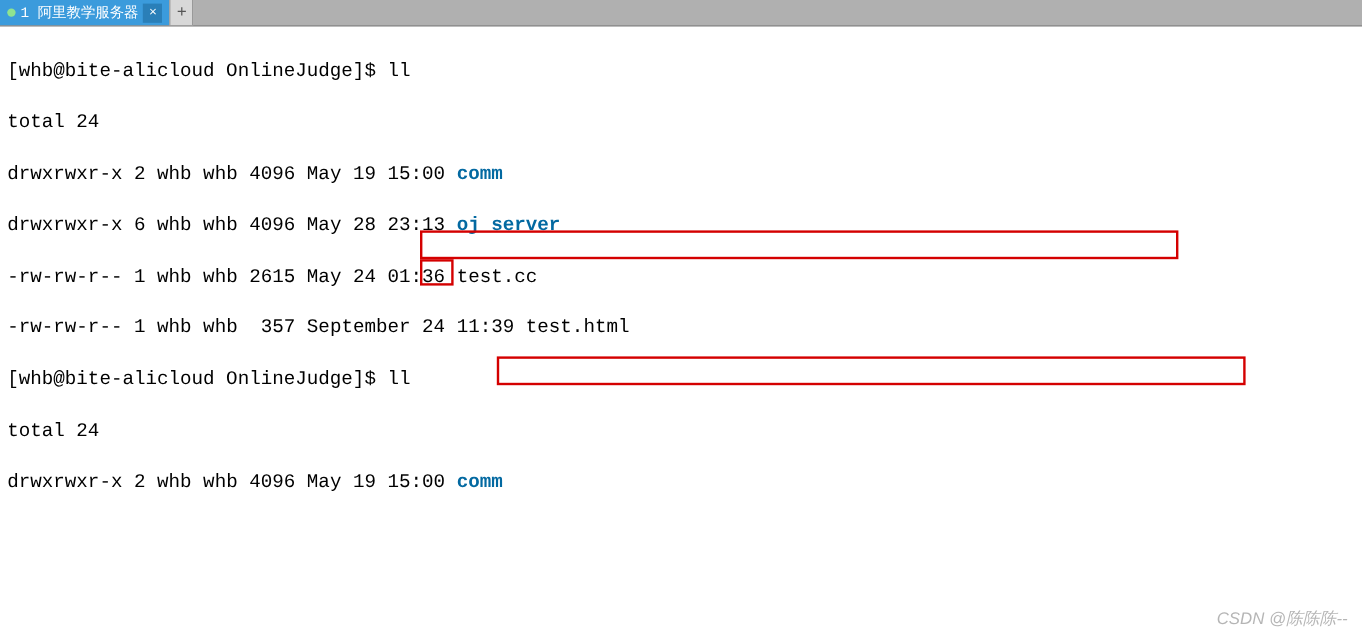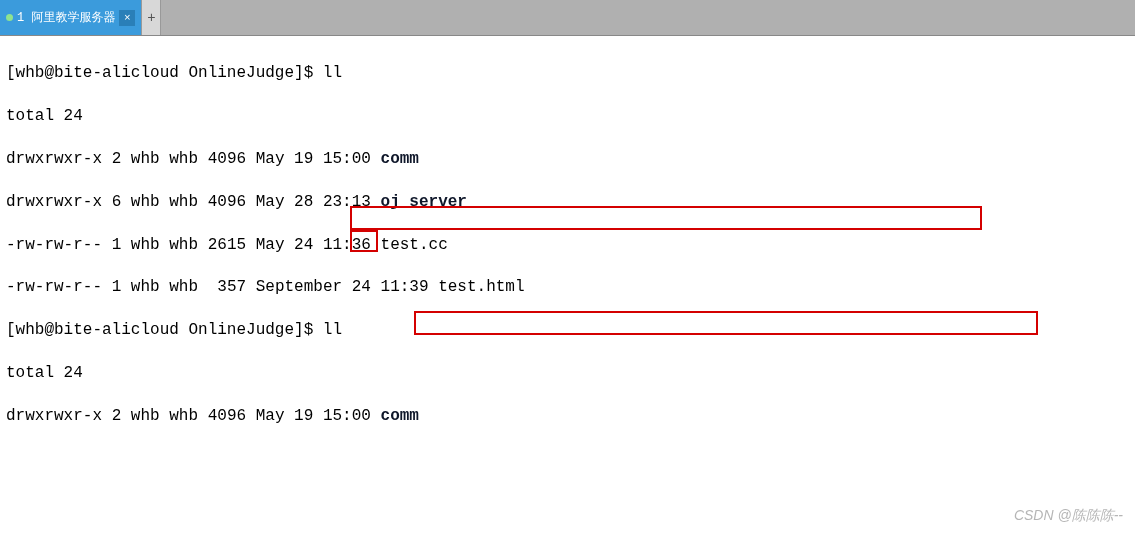--- a/index.html
+++ b/index.html
@@ -6,21 +6,21 @@
     body {
       font-family: "Consolas", "Courier New", monospace;
       font-size: 16px;
       background: #ffffff;
       width: 1135px;
       height: 533px;
       overflow: hidden;
     }
     .tab-bar {
       background: #b0b0b0;
-      height: 36px;
+      height: 22px;
       display: flex;
       align-items: stretch;
       border-bottom: 1px solid #888;
     }
     .tab {
       background: #3b9bdc;
       color: #fff;
       display: flex;
       align-items: center;
       padding: 0 6px;
@@ -48,21 +48,21 @@
       cursor: pointer;
     }
     .terminal {
       padding: 6px 6px;
       line-height: 21.4px;
       white-space: pre;
       position: relative;
       color: #000;
     }
     .row { display: block; }
-    .dir { color: #0f172a; font-weight: bold; }
+    .dir { color: #0369a1; font-weight: bold; }
     .redbox {
       position: absolute;
       border: 2px solid #d40000;
       pointer-events: none;
     }
     .watermark {
       position: absolute;
       right: 12px;
       bottom: 8px;
       color: rgba(120,120,120,0.55);
@@ -81,21 +81,21 @@
     <span class="tab-close">×</span>
   </div>
   <div class="tab-add">+</div>
 </div>
 
 <div class="terminal">
 <span class="row"><span>[whb@bite-alicloud OnlineJudge]$ </span><span>ll</span></span>
 <span class="row">total 24</span>
 <span class="row"><span>drwxrwxr-x</span> <span>2</span> <span>whb</span> <span>whb</span> <span>4096</span> <span>May 19 15:00</span> <span class="dir">comm</span></span>
 <span class="row"><span>drwxrwxr-x</span> <span>6</span> <span>whb</span> <span>whb</span> <span>4096</span> <span>May 28 23:13</span> <span class="dir">oj_server</span></span>
-<span class="row"><span>-rw-rw-r--</span> <span>1</span> <span>whb</span> <span>whb</span> <span>2615</span> <span>May 24 11:36</span> <span>test.cc</span></span>
+<span class="row"><span>-rw-rw-r--</span> <span>1</span> <span>whb</span> <span>whb</span> <span>2615</span> <span>May 24 01:36</span> <span>test.cc</span></span>
 <span class="row"><span>-rw-rw-r--</span> <span>1</span> <span>whb</span> <span>whb</span> <span> 357</span> <span>September 24 11:39</span> <span>test.html</span></span>
 <span class="row"><span>[whb@bite-alicloud OnlineJudge]$ </span><span>ll</span></span>
 <span class="row">total 24</span>
 <span class="row"><span>drwxrwxr-x</span> <span>2</span> <span>whb</span> <span>whb</span> <span>4096</span> <span>May 19 15:00</span> <span class="dir">comm</span></span>
 
 
 
 
 
 

